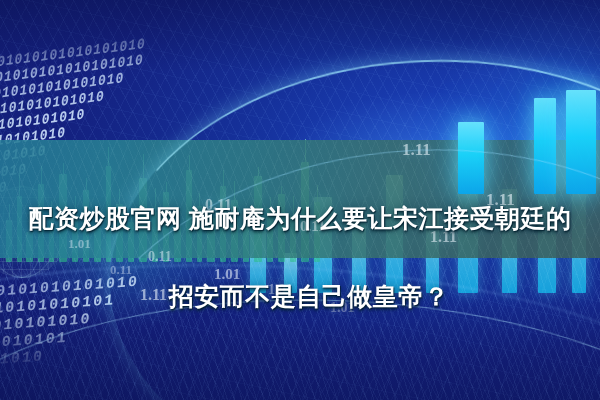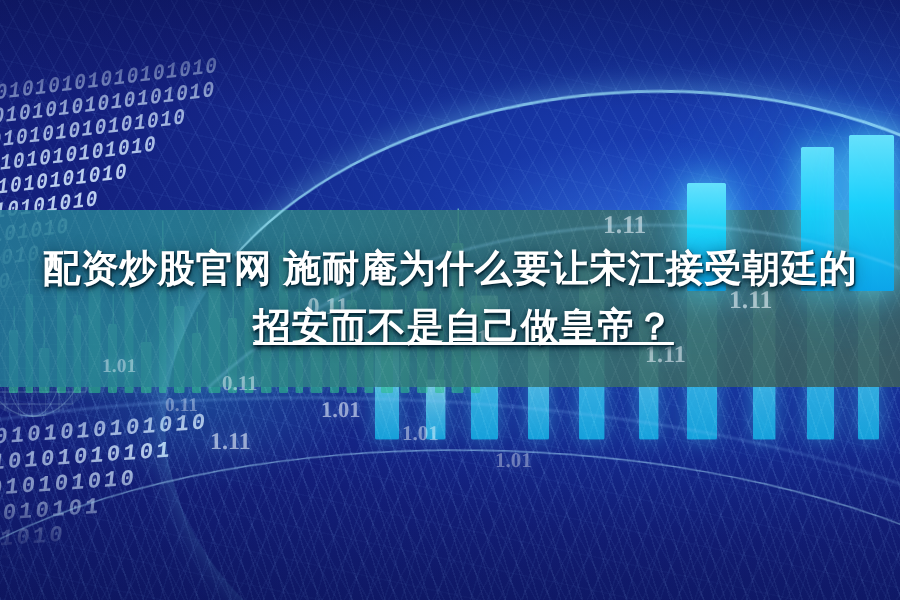--- a/index.html
+++ b/index.html
@@ -150,22 +150,22 @@
   #headline{
     position:absolute;left:0;right:0;top:160px;text-align:center;
     color:#ffffff;font-weight:700;font-size:25px;line-height:39px;
     letter-spacing:.5px;
     text-shadow:
       0 2px 3px rgba(0,30,45,.85),
       0 0 10px rgba(0,40,60,.55),
       1px 1px 0 rgba(0,25,40,.6);
     pointer-events:none;
   }
-  #headline .ln{display:block;white-space:nowrap;}
-  #l2{padding-left:18px;text-decoration:underline;}
+  #headline .ln{display:block;white-space:nowrap;margin-top:39px;}
+  #l2{padding-left:18px;}
 
   
   #vig{
     background:linear-gradient(180deg, rgba(6,12,60,.35) 0%, transparent 18%,
       transparent 74%, rgba(6,12,60,.30) 100%);
   }
 </style>
 </head>
 <body>
 

